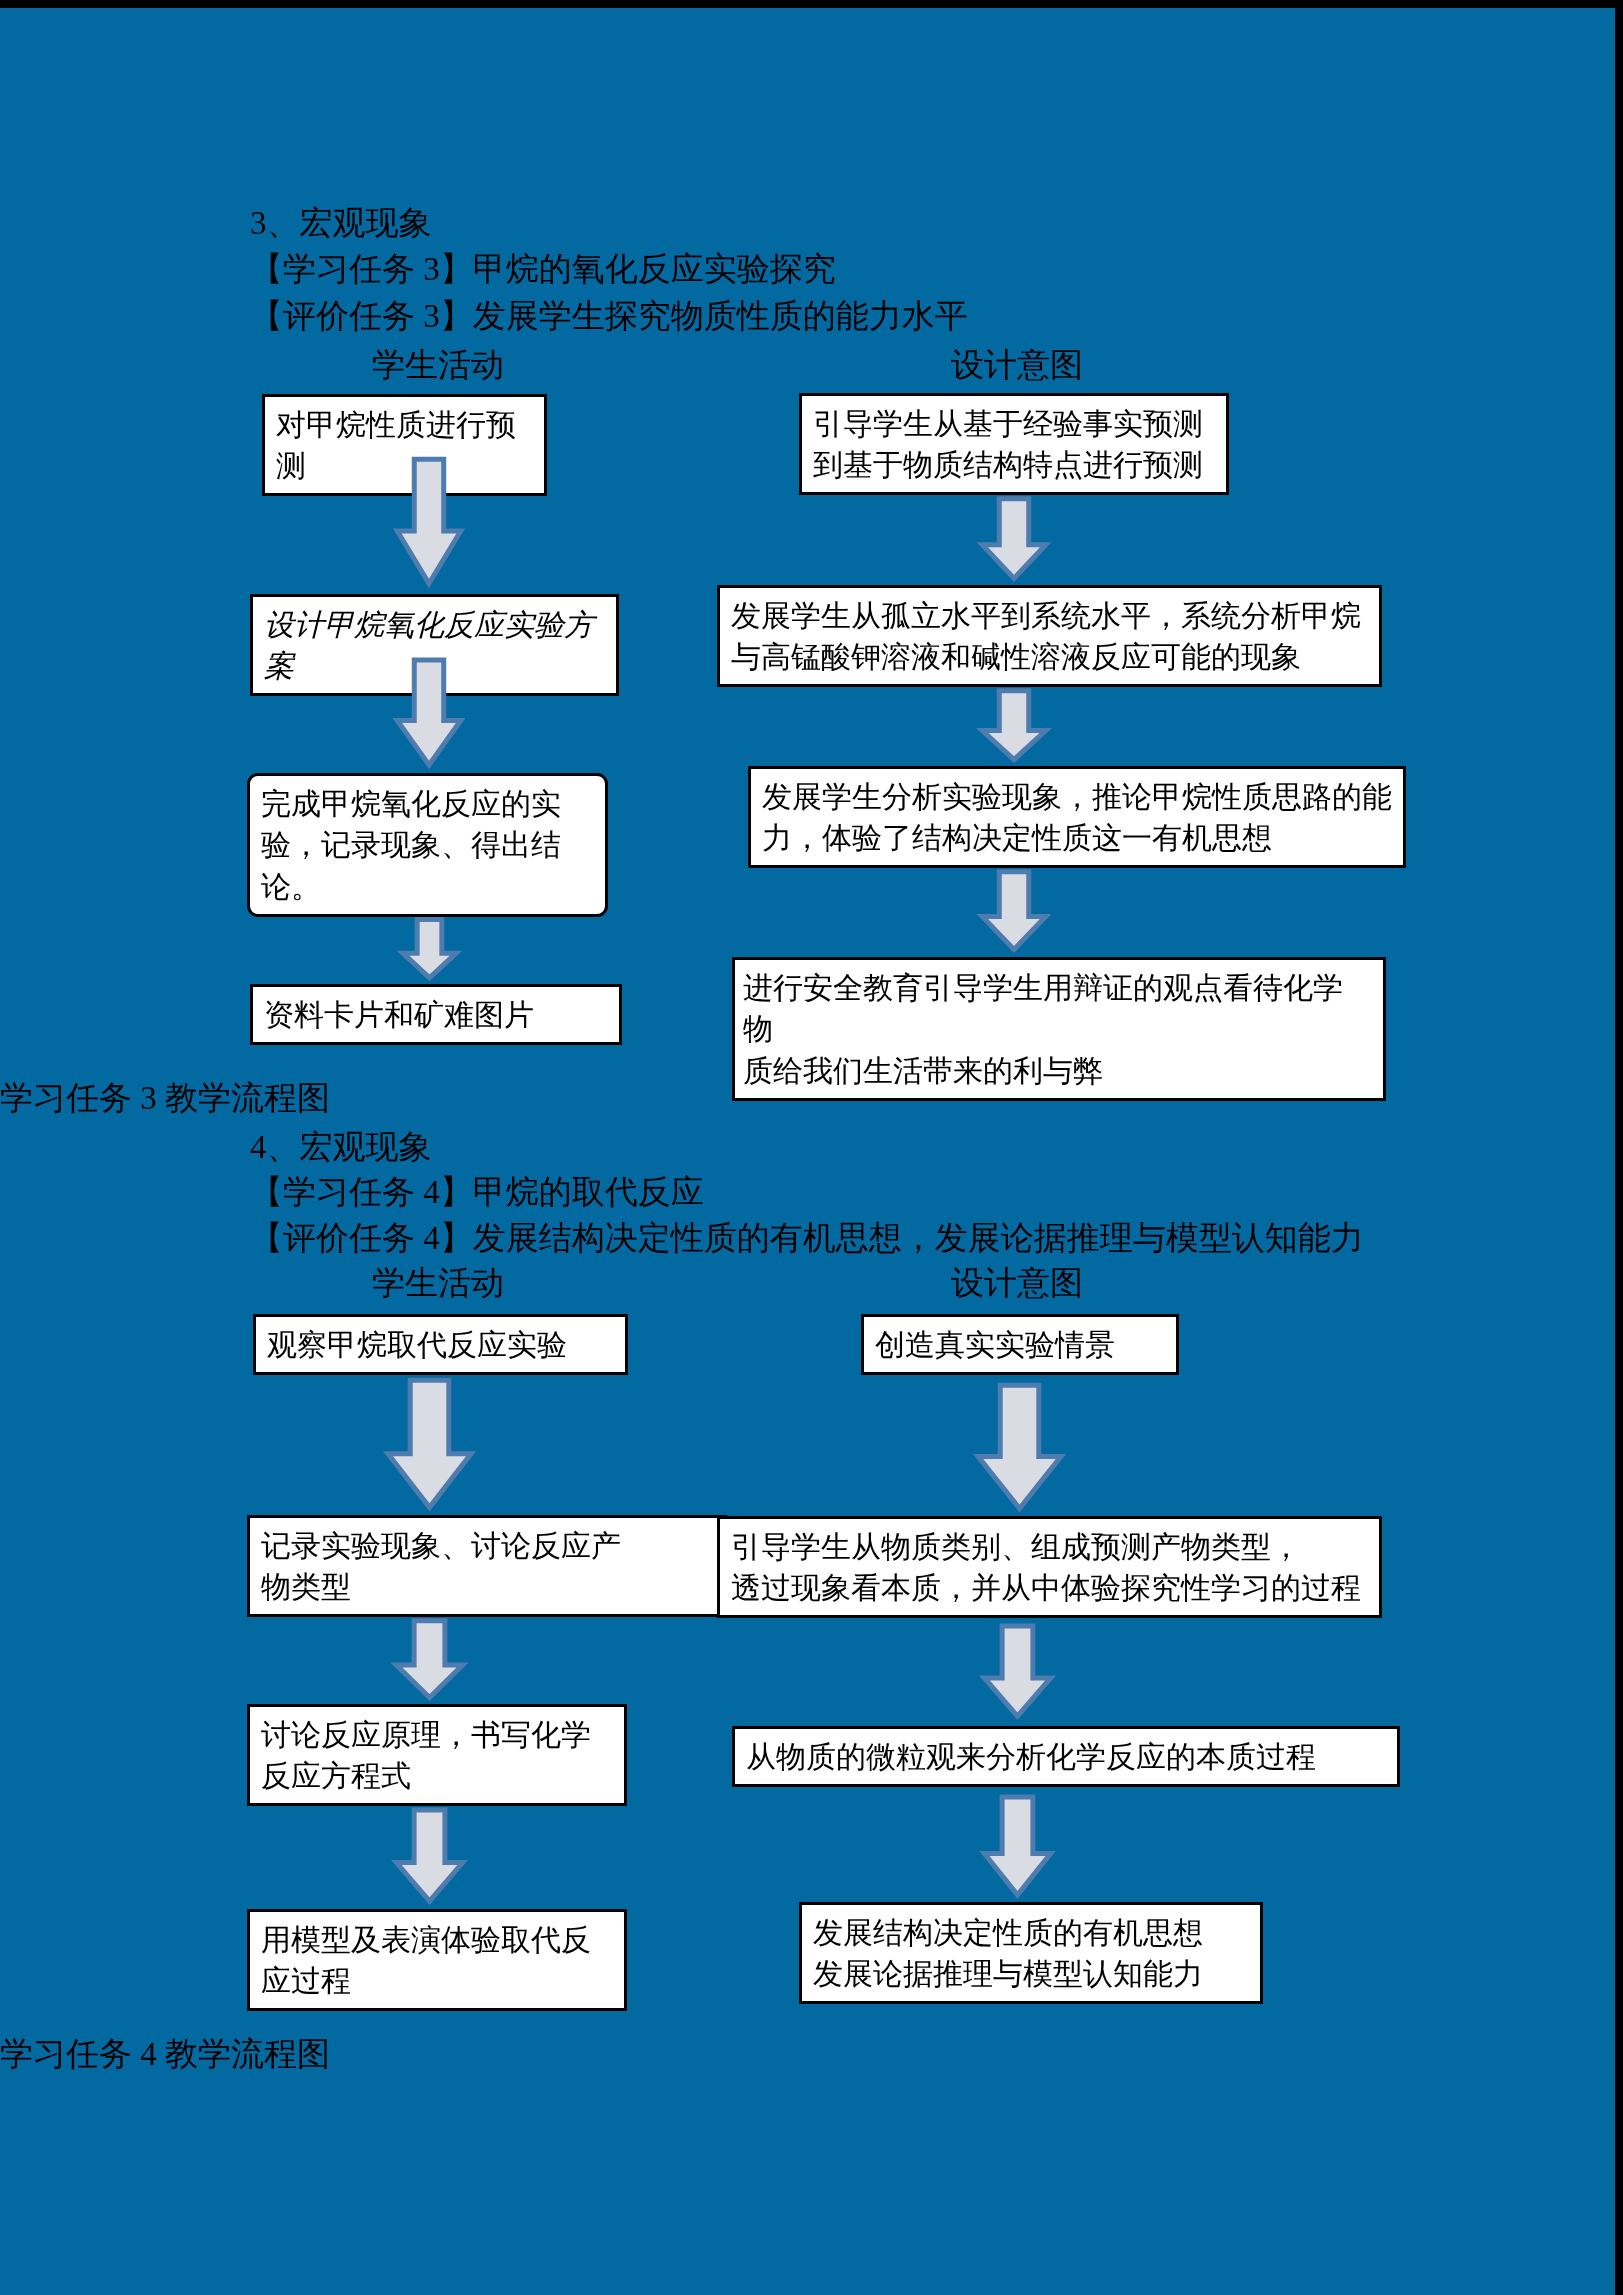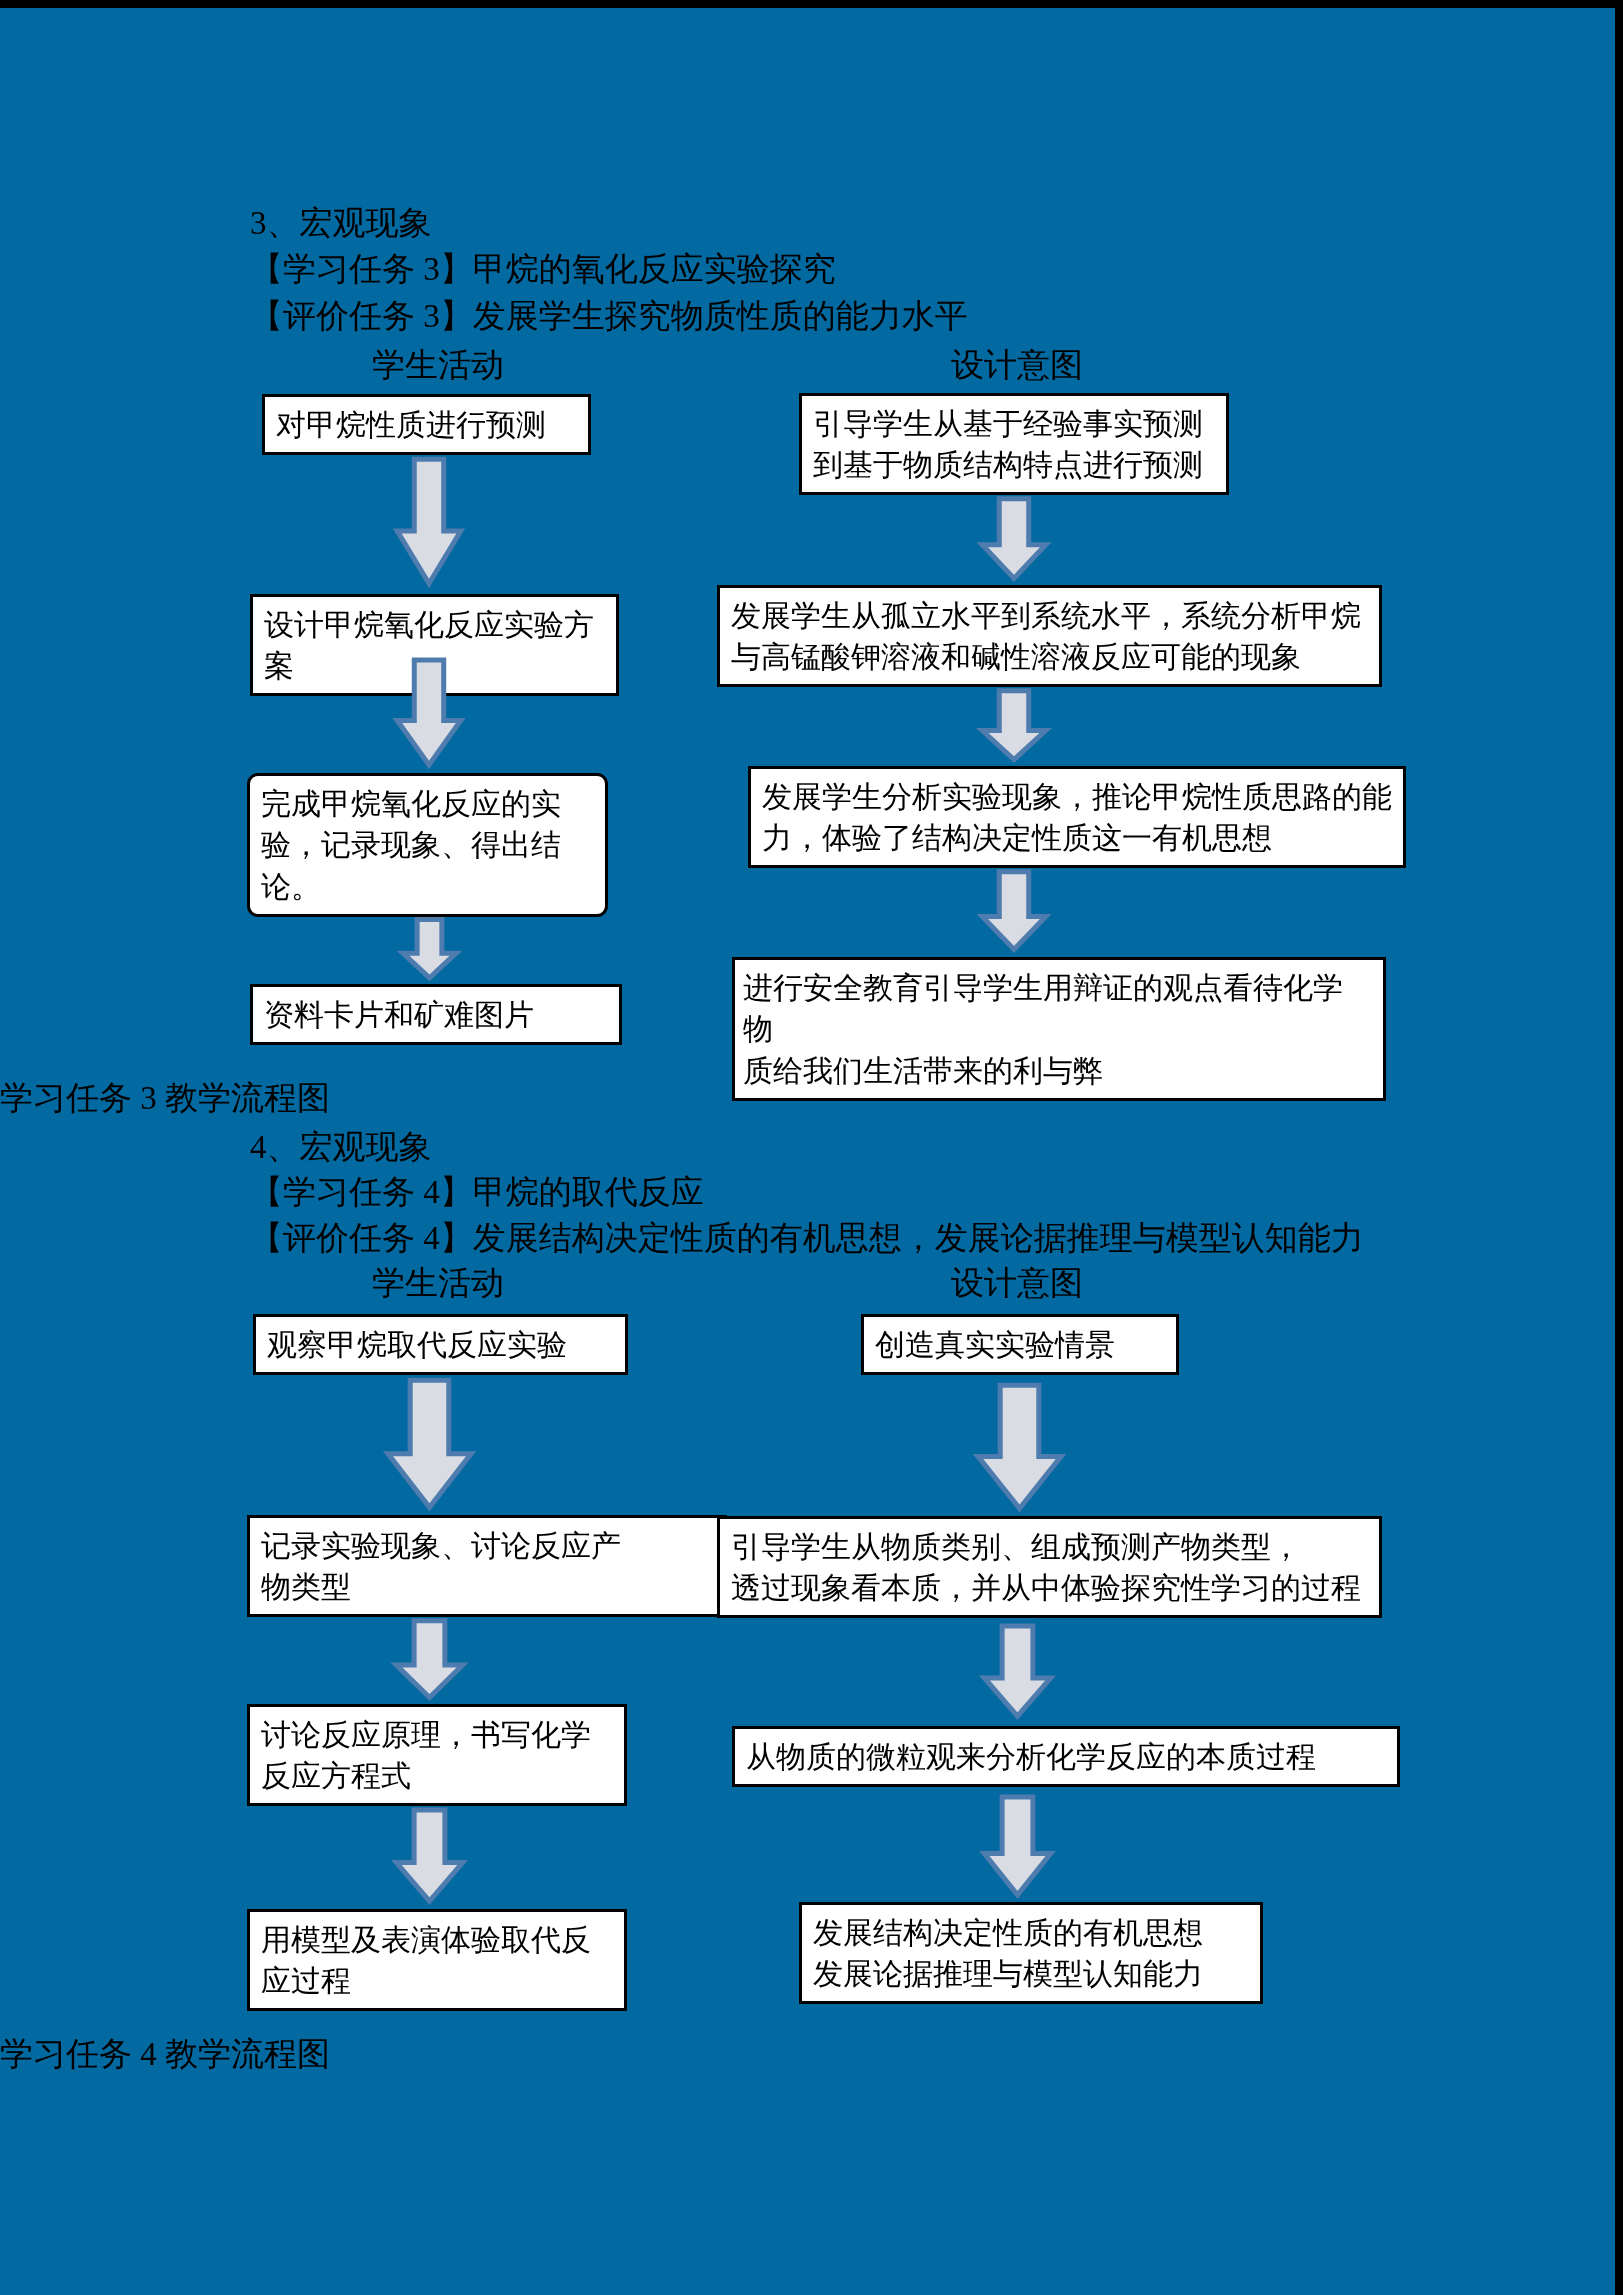--- a/index.html
+++ b/index.html
@@ -34,25 +34,25 @@
 
   <div class="black-edge top"></div>
   <div class="black-edge right"></div>
 
   <div class="h" style="left:250px; top:201px;">3、宏观现象</div>
   <div class="h" style="left:250px; top:247px;">【学习任务 3】甲烷的氧化反应实验探究</div>
   <div class="h" style="left:250px; top:294px;">【评价任务 3】发展学生探究物质性质的能力水平</div>
   <div class="h" style="left:372px; top:343px;">学生活动</div>
   <div class="h" style="left:951px; top:343px;">设计意图</div>
 
-  <div class="fbox" style="left:262px; top:394px; width:329px;">对甲烷性质进行预测</div>
+  <div class="fbox" style="left:262px; top:394px; width:285px;">对甲烷性质进行预测</div>
   <svg class="arrow" style="left:395px; top:458px; width:68px; height:128px;" viewBox="0 0 60 100" preserveAspectRatio="none">
       <polygon points="17,1 43,1 43,57 58,57 30,98 2,57 17,57" vector-effect="non-scaling-stroke"></polygon>
     </svg>
-  <div class="fbox" style="left:250px; top:594px; width:369px;">设计甲烷氧化反应实验方案</div>
+  <div class="fbox" style="left:250px; top:594px; width:369px;font-style:italic;">设计甲烷氧化反应实验方案</div>
   <svg class="arrow" style="left:395px; top:659px; width:68px; height:108px;" viewBox="0 0 60 100" preserveAspectRatio="none">
       <polygon points="17,1 43,1 43,57 58,57 30,98 2,57 17,57" vector-effect="non-scaling-stroke"></polygon>
     </svg>
   <div class="fbox" style="left:247px; top:773px; width:361px;border-radius:11px;">完成甲烷氧化反应的实
 验，记录现象、得出结
 论。</div>
   <svg class="arrow" style="left:401px; top:919px; width:57px; height:60px;" viewBox="0 0 60 100" preserveAspectRatio="none">
       <polygon points="17,1 43,1 43,57 58,57 30,98 2,57 17,57" vector-effect="non-scaling-stroke"></polygon>
     </svg>
   <div class="fbox" style="left:250px; top:984px; width:372px;">资料卡片和矿难图片</div>

